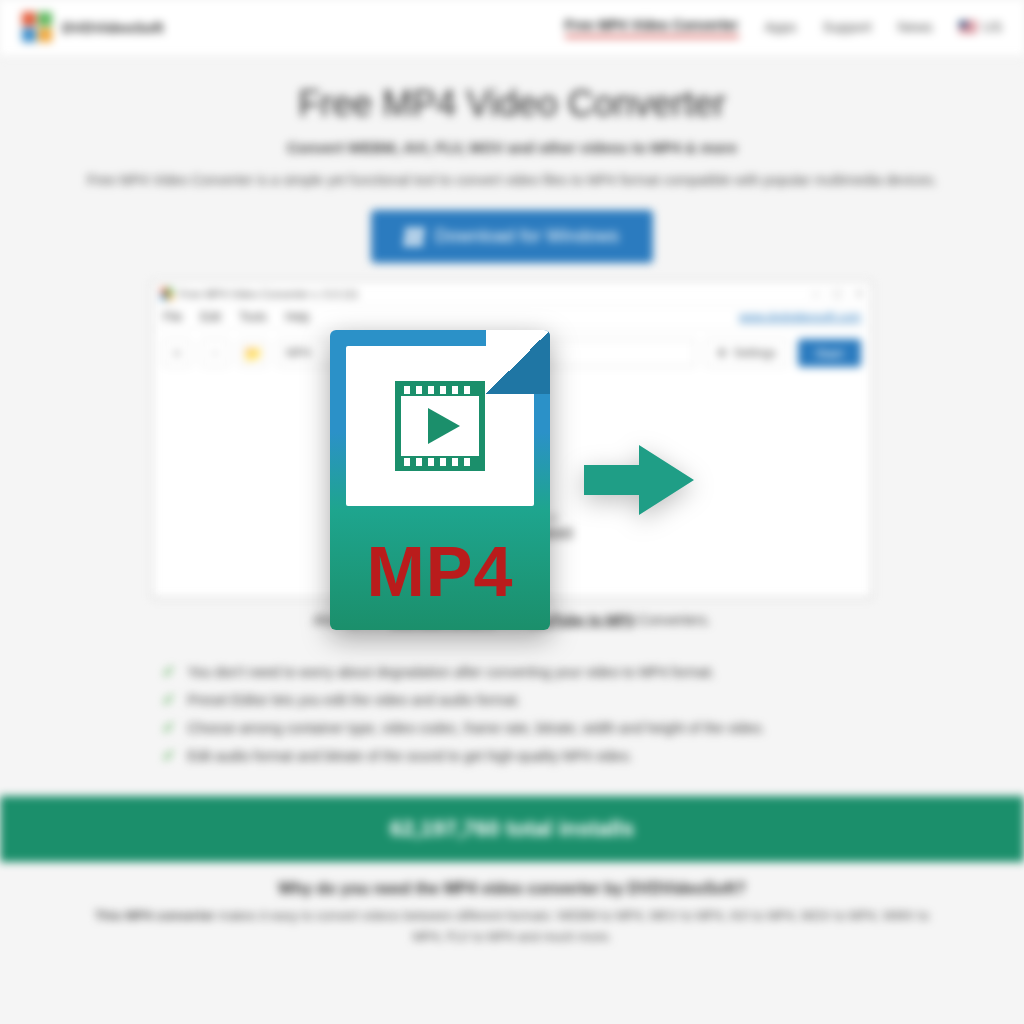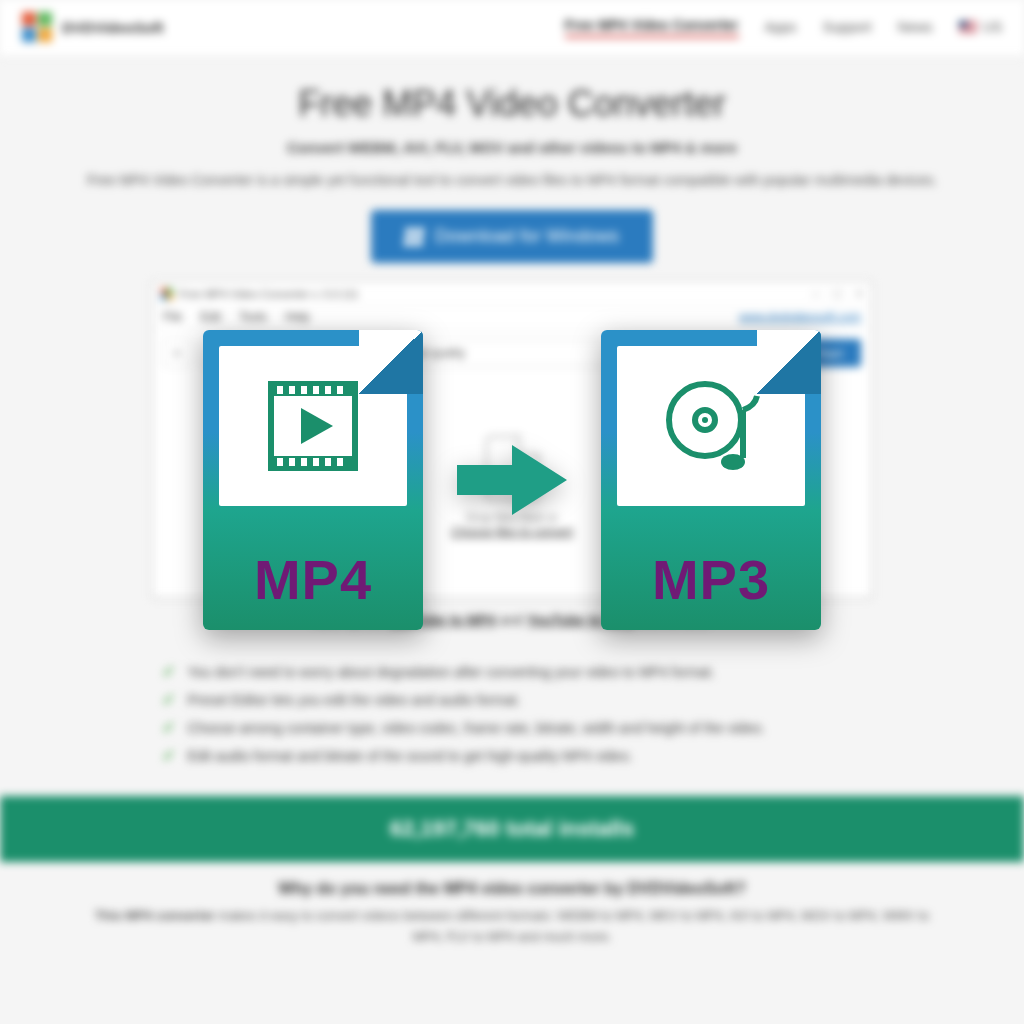--- a/index.html
+++ b/index.html
@@ -158,21 +158,21 @@
   content:""; position:absolute; right:0; top:0; width:64px; height:64px;
   background: linear-gradient(135deg, #ffffff 0 50%, transparent 50% 100%);
 }
 .file-card .inner{
   position:absolute; left:16px; right:16px; top:16px; height:160px;
   background:#fff; border-radius:2px;
   display:flex; align-items:center; justify-content:center;
 }
 .file-card .label{
   position:absolute; left:0; right:0; bottom:18px; text-align:center;
-  color:#701a75; font-size:56px; font-weight:800; letter-spacing:1px;
+  color:#b91c1c; font-size:70px; font-weight:800; letter-spacing:1px;
   font-family: Arial, sans-serif;
 }
 .arrow-big {
   width: 110px; height: 70px; position: relative;
   filter: drop-shadow(0 6px 12px rgba(0,0,0,.25));
 }
 .arrow-big svg { width:100%; height:100%; display:block; }
 </style>
 </head>
 <body>
@@ -327,28 +327,13 @@
     <div class="fold"></div>
     <div class="label">MP4</div>
   </div>
 
   <div class="arrow-big">
     <svg viewBox="0 0 110 70">
       <polygon points="0,20 55,20 55,0 110,35 55,70 55,50 0,50" fill="#1f9e86"></polygon>
     </svg>
   </div>
 
-  <div class="file-card">
-    <div class="body"></div>
-    <div class="inner">
-      <svg viewBox="0 0 120 120" width="120" height="120">
-        <circle cx="54" cy="54" r="36" fill="none" stroke="#1b8f6b" stroke-width="6"></circle>
-        <circle cx="54" cy="54" r="10" fill="none" stroke="#1b8f6b" stroke-width="6"></circle>
-        <circle cx="54" cy="54" r="3" fill="#1b8f6b"></circle>
-        <path d="M92 44 L92 92" stroke="#1b8f6b" stroke-width="6" fill="none"></path>
-        <ellipse cx="82" cy="96" rx="12" ry="8" fill="#1b8f6b"></ellipse>
-        <path d="M92 44 Q104 40 106 30" stroke="#1b8f6b" stroke-width="6" fill="none"></path>
-      </svg>
-    </div>
-    <div class="fold"></div>
-    <div class="label">MP3</div>
-  </div>
 </div>
 
 </body></html>

